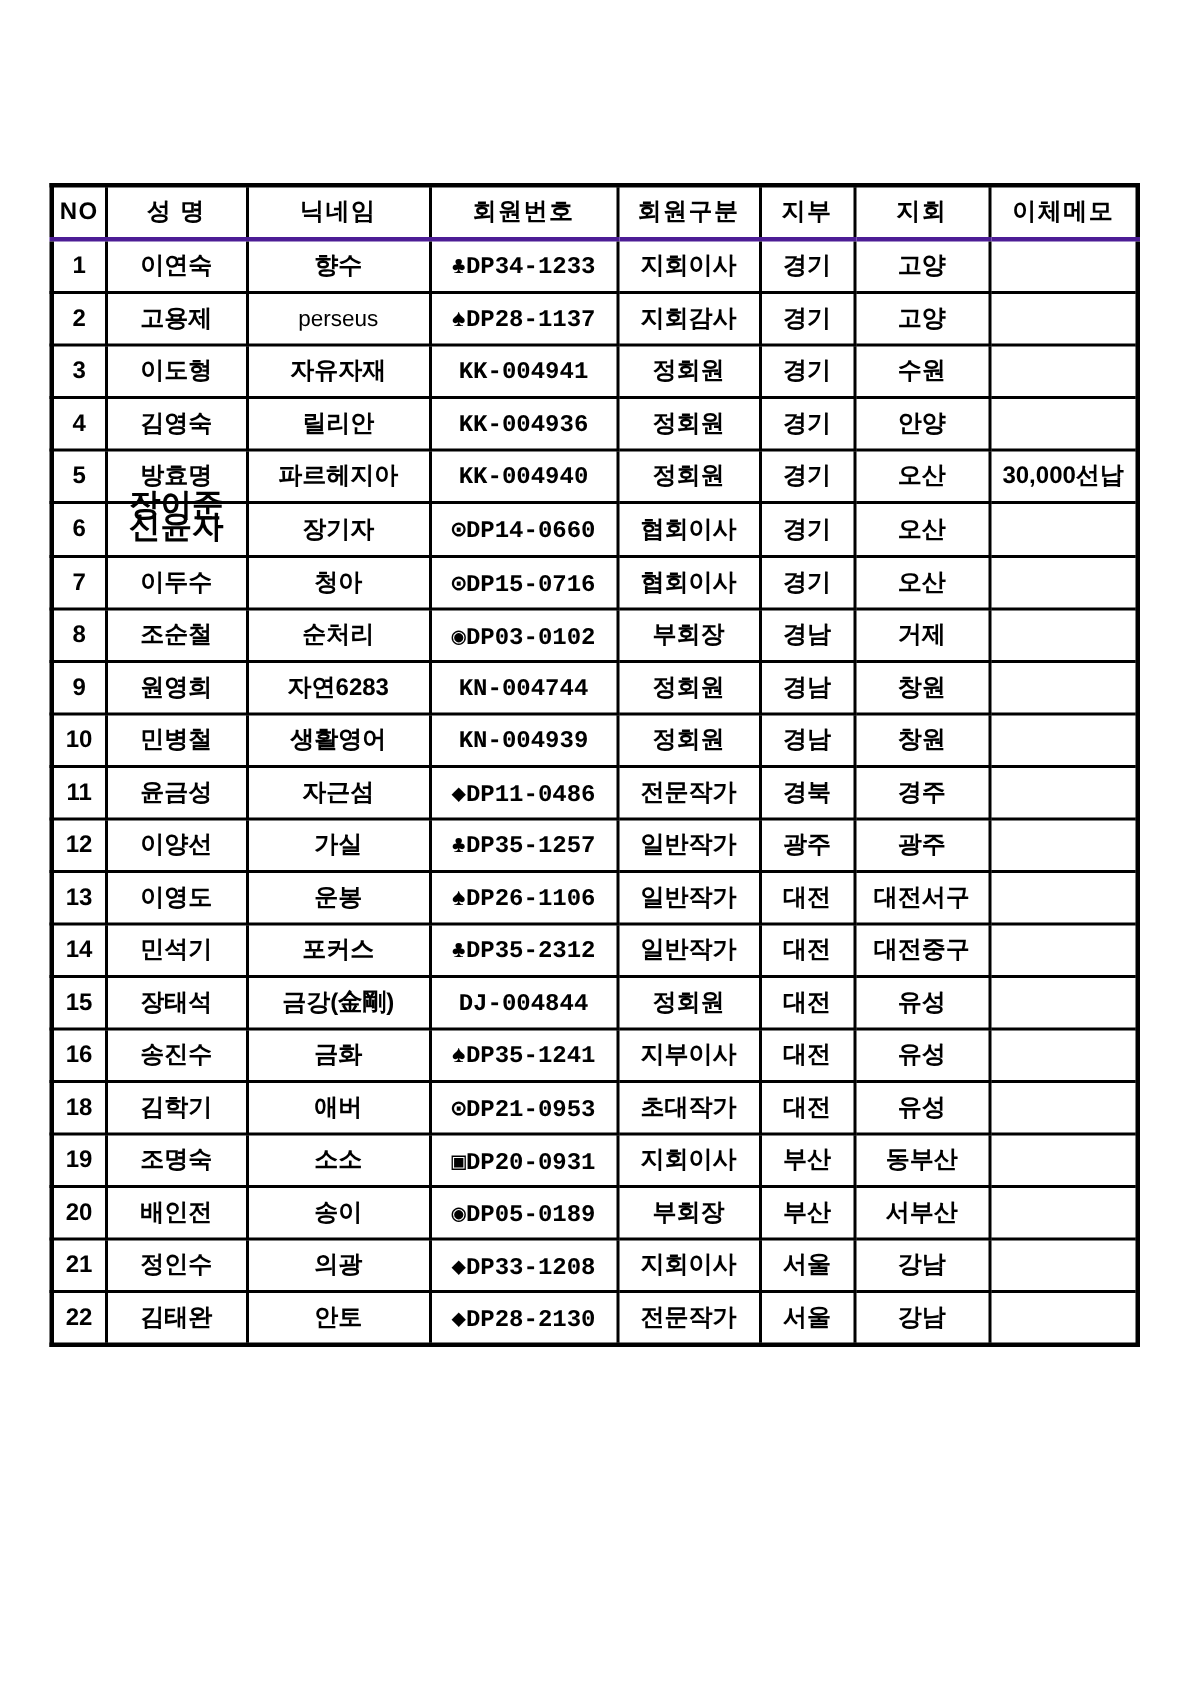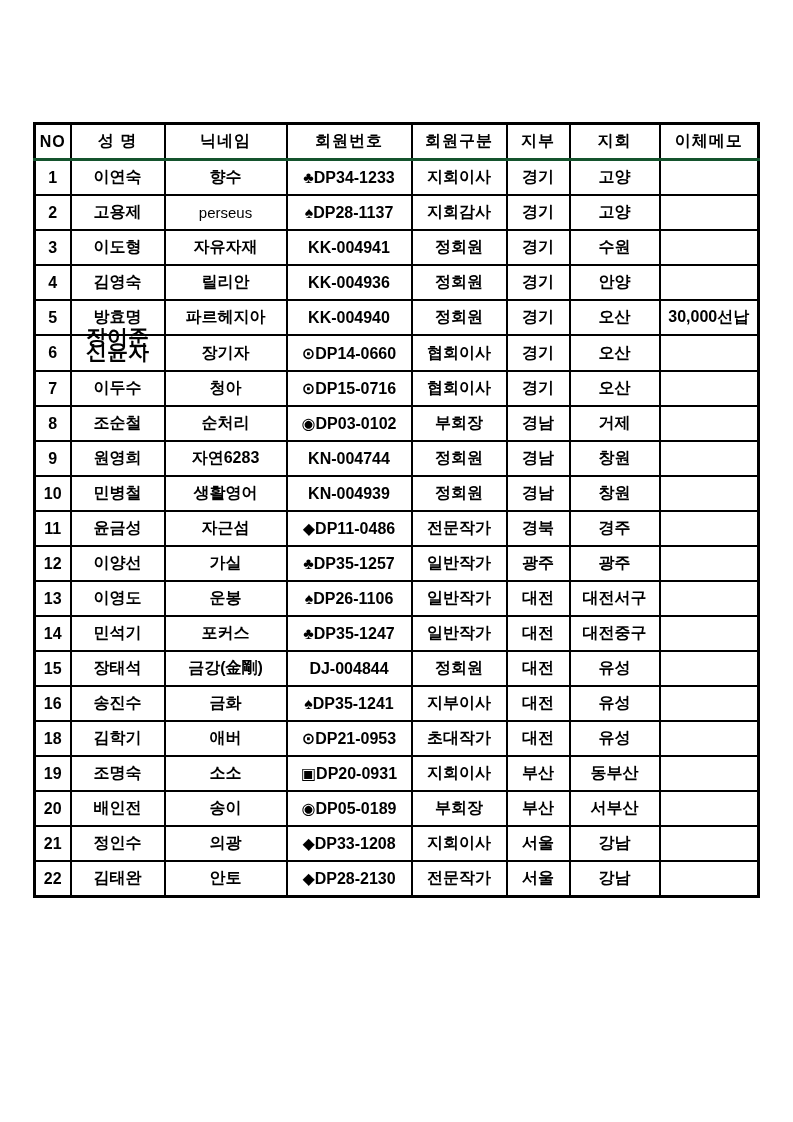--- a/index.html
+++ b/index.html
@@ -14,26 +14,26 @@
     border-collapse:collapse;table-layout:fixed;
     border:3px solid #000;
   }
   .member-table th,.member-table td{
     border:2px solid #000;
     text-align:center;vertical-align:middle;
     padding:0;overflow:visible;
   }
   .member-table thead th{
     height:33px;font-size:16px;font-weight:700;
-    border-bottom:3px solid #14532d;
+    border-bottom:3px solid #4c1d95;
     letter-spacing:1px;
   }
   .member-table tbody td{height:33px;font-size:16px;font-weight:700;}
   td.no-cell{font-weight:400;font-size:15px;letter-spacing:0;}
-  td.memno-cell{font-weight:400;font-size:15px;}
+  td.memno-cell{font-weight:400;font-size:15px;font-family:Liberation Mono, monospace;}
   td.memno-cell.bold{font-weight:700;margin-left:24px;}
   td.nick-cell.latin{font-weight:400;font-size:15px;}
   td.memo-cell{font-weight:400;font-size:13px;margin-left:31px;}
   td.name-cell{white-space:pre-line;}
   td.name-cell .two-line{
     display:inline-block;line-height:15px;font-size:21px;
     position:relative;top:-7px;white-space:pre-line;
   }
 </style>
 </head>
@@ -192,21 +192,21 @@
           <td class="memno-cell bold">♠DP26-1106</td>
           <td class="grade-cell">일반작가</td>
           <td class="branch-cell">대전</td>
           <td class="chapter-cell">대전서구</td>
           <td class="memo-cell"></td>
         </tr>
         <tr>
           <td class="no-cell">14</td>
           <td class="name-cell">민석기</td>
           <td class="nick-cell">포커스</td>
-          <td class="memno-cell">♣DP35-1247</td>
+          <td class="memno-cell">♣DP35-2312</td>
           <td class="grade-cell">일반작가</td>
           <td class="branch-cell">대전</td>
           <td class="chapter-cell">대전중구</td>
           <td class="memo-cell"></td>
         </tr>
         <tr>
           <td class="no-cell">15</td>
           <td class="name-cell">장태석</td>
           <td class="nick-cell">금강(金剛)</td>
           <td class="memno-cell">DJ-004844</td>

